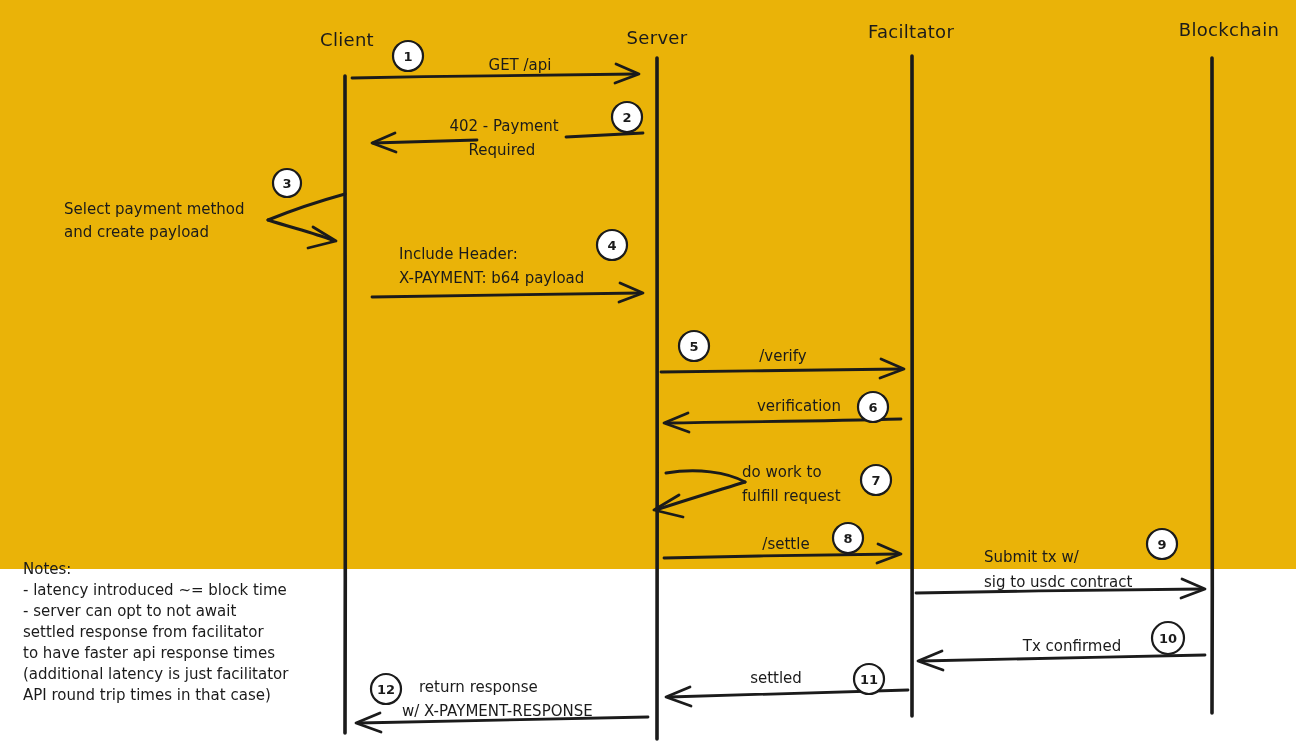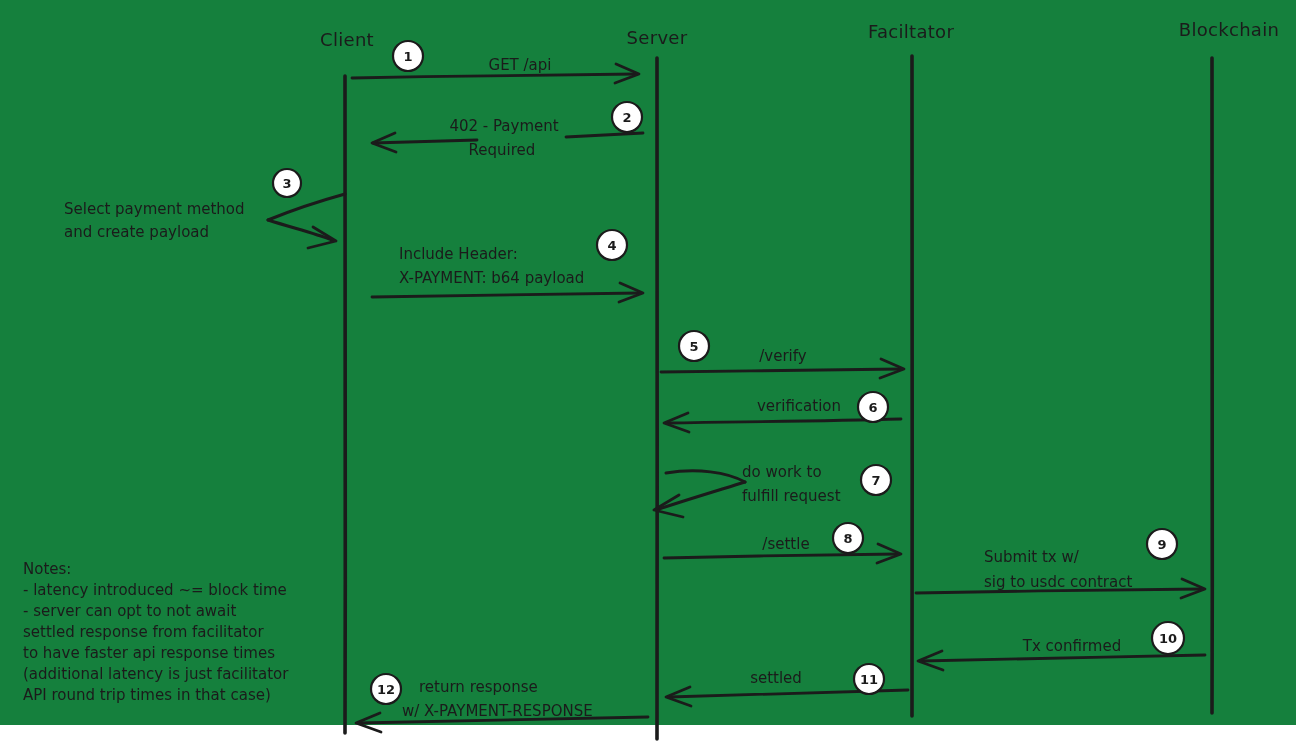--- a/index.html
+++ b/index.html
@@ -6,22 +6,22 @@
     margin: 0;
     padding: 0;
     background: #ffffff;
     width: 1296px;
     height: 741px;
     overflow: hidden;
   }
   .canvas-wrap {
     position: relative;
     width: 1296px;
-    height: 725px;
-    background: #15803d;
+    height: 569px;
+    background: #eab308;
     text-align: center;
   }
   svg text {
     font-family: "DejaVu Sans", "Liberation Sans", sans-serif;
     fill: #1b1b1b;
   }
   .ink {
     stroke: #1b1b1b;
     fill: none;
     stroke-linecap: round;

